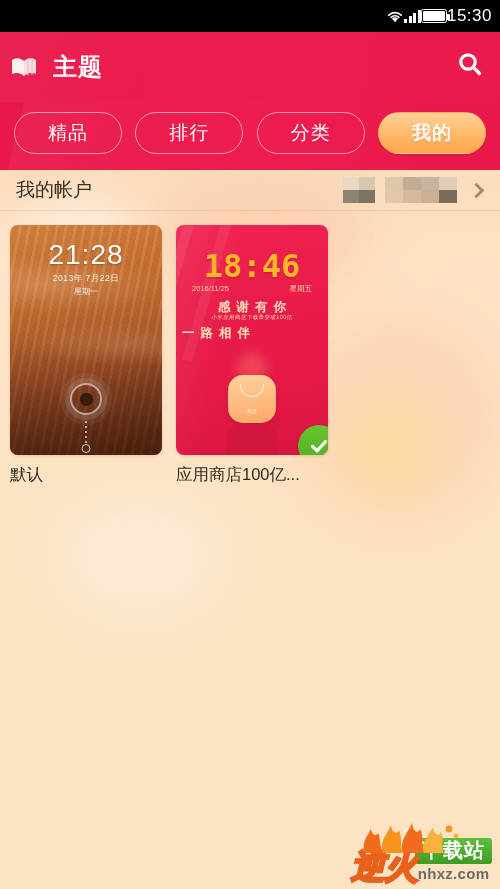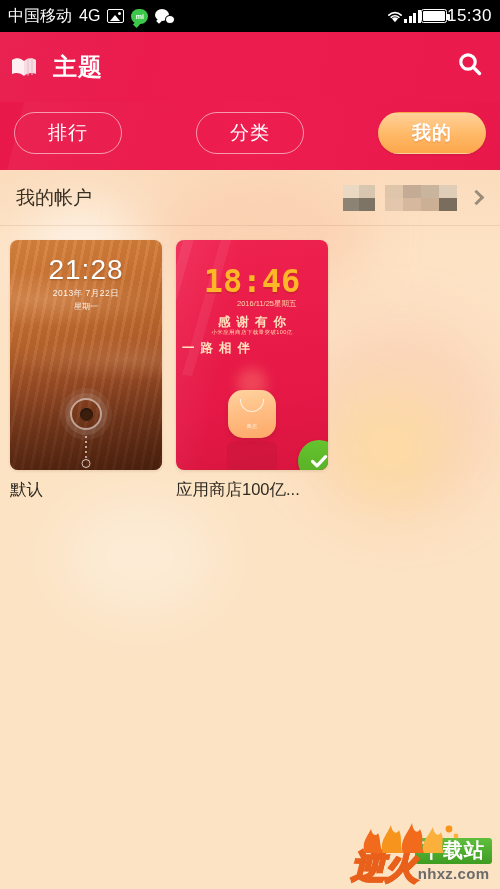--- a/index.html
+++ b/index.html
@@ -126,21 +126,21 @@
             background:linear-gradient(180deg,#fbdcbd 0%,#fde2c4 12%,#fce3c4 40%,#fce3c3 100%); }
   .blob{ position:absolute;border-radius:50%;filter:blur(26px); }
   .blob.b1{ left:22px;top:38px;width:120px;height:110px;background:rgba(255,255,255,.55); }
   .blob.b2{ left:150px;top:10px;width:220px;height:120px;background:rgba(250,184,150,.35); }
   .blob.b3{ left:300px;top:150px;width:200px;height:200px;background:rgba(250,170,150,.22); }
   .blob.b4{ left:330px;top:220px;width:120px;height:120px;background:rgba(255,225,140,.45); }
   .blob.b5{ left:60px;top:330px;width:160px;height:120px;background:rgba(255,255,255,.30); }
 
   
   .account-row{
-    position:relative;z-index:10;height:56px;display:flex;align-items:center;
+    position:relative;z-index:10;height:41px;display:flex;align-items:center;
     padding:0 16px;border-bottom:1px solid rgba(170,130,100,.18);
   }
   .account-label{ font-size:19px;color:#3a3024; }
   .account-right{ margin-left:auto;display:flex;align-items:center;gap:10px; }
   .mosaic{ display:grid;gap:0;height:26px; }
   .mosaic.m1{ grid-template-columns:repeat(2,16px);grid-template-rows:13px 13px;width:32px; }
   .mosaic.m2{ grid-template-columns:repeat(4,18px);grid-template-rows:13px 13px;width:72px; }
   .mosaic i{ display:block; }
   .chev{ width:11px;height:11px;border-right:3px solid #9b8c79;border-top:3px solid #9b8c79;
          transform:rotate(45deg);margin-left:4px;margin-right:2px; }
@@ -221,22 +221,22 @@
                rgba(255,255,255,.06) 70px 80px,rgba(255,255,255,0) 80px 110px);
     transform:rotate(10deg);
   }
   .rt-time{
     position:absolute;left:0;right:0;top:22px;text-align:center;
     font-size:32px;font-weight:bold;font-family:"DejaVu Sans Mono",monospace;
     color:#ffb627;letter-spacing:0px;
     text-shadow:0 2px 0 rgba(160,40,20,.35);
   }
   .rt-datewrap{
-    position:absolute;left:16px;right:16px;top:59px;display:flex;justify-content:flex-start;
-    font-size:7.5px;color:#ffd9a8;margin-left:45px;
+    position:absolute;left:16px;right:16px;top:59px;display:flex;justify-content:space-between;
+    font-size:7.5px;color:#ffd9a8;
   }
   .rt-l1{
     position:absolute;left:0;right:0;top:74px;text-align:center;color:#ffe0bc;
     font-size:12.5px;letter-spacing:6px;font-weight:bold;text-indent:6px;
   }
   .rt-l2{
     position:absolute;left:0;right:0;top:89px;text-align:center;color:#ffd2aa;
     font-size:5.5px;letter-spacing:.4px;
   }
   .rt-l3{
@@ -294,30 +294,20 @@
     background:linear-gradient(180deg,#5fbf3c 0%,#3f9c22 100%);
     color:#fff;font-size:20px;font-weight:bold;padding:2px 7px 3px 7px;border-radius:3px;
     letter-spacing:1px;line-height:1.05;
   }
   .wm-url{ font-size:15px;color:#6b6b6b;font-weight:bold;letter-spacing:.3px;margin-top:1px; }
 </style>
 </head>
 <body>
 
 <div class="statusbar">
-  <div class="sb-left">
-    <span class="sb-carrier">中国移动</span>
-    <span class="sb-4g">4G</span>
-    <span class="ic-photo"></span>
-    <span class="ic-mi">mi</span>
-    <span class="ic-wechat">
-      <span class="bub1"></span>
-        <span class="bub2"></span>
-    </span>
-  </div>
   <div class="sb-right">
     <span class="ic-wifi">
       <svg width="18" height="14" viewBox="0 0 18 14">
         <path d="M9 13.2 L5.9 9.6 a4.8 4.8 0 0 1 6.2 0 Z" fill="#fff"></path>
         <path d="M2.9 6.1 a9 9 0 0 1 12.2 0" stroke="#fff" stroke-width="1.8" fill="none" stroke-linecap="round"></path>
         <path d="M5.1 8.3 a6 6 0 0 1 7.8 0" stroke="#fff" stroke-width="1.6" fill="none" stroke-linecap="round"></path>
       </svg>
     </span>
     <span class="ic-signal">
       <i style="height:4px"></i>
@@ -347,20 +337,23 @@
     <span>
       <svg width="30" height="30" viewBox="0 0 30 30">
         <circle cx="13" cy="12" r="7.2" stroke="#fff" stroke-width="3.2" fill="none"></circle>
         <line x1="18.4" y1="17.4" x2="24.5" y2="23.5" stroke="#fff" stroke-width="3.4" stroke-linecap="round"></line>
       </svg>
     </span>
   </div>
 </div>
 
 <div class="tabbar">
+  <div class="tab">
+      <span>精品</span>
+    </div>
   <div class="tab">
       <span>排行</span>
     </div>
   <div class="tab">
       <span>分类</span>
     </div>
   <div class="tab active">
       <span>我的</span>
     </div>
 </div>

